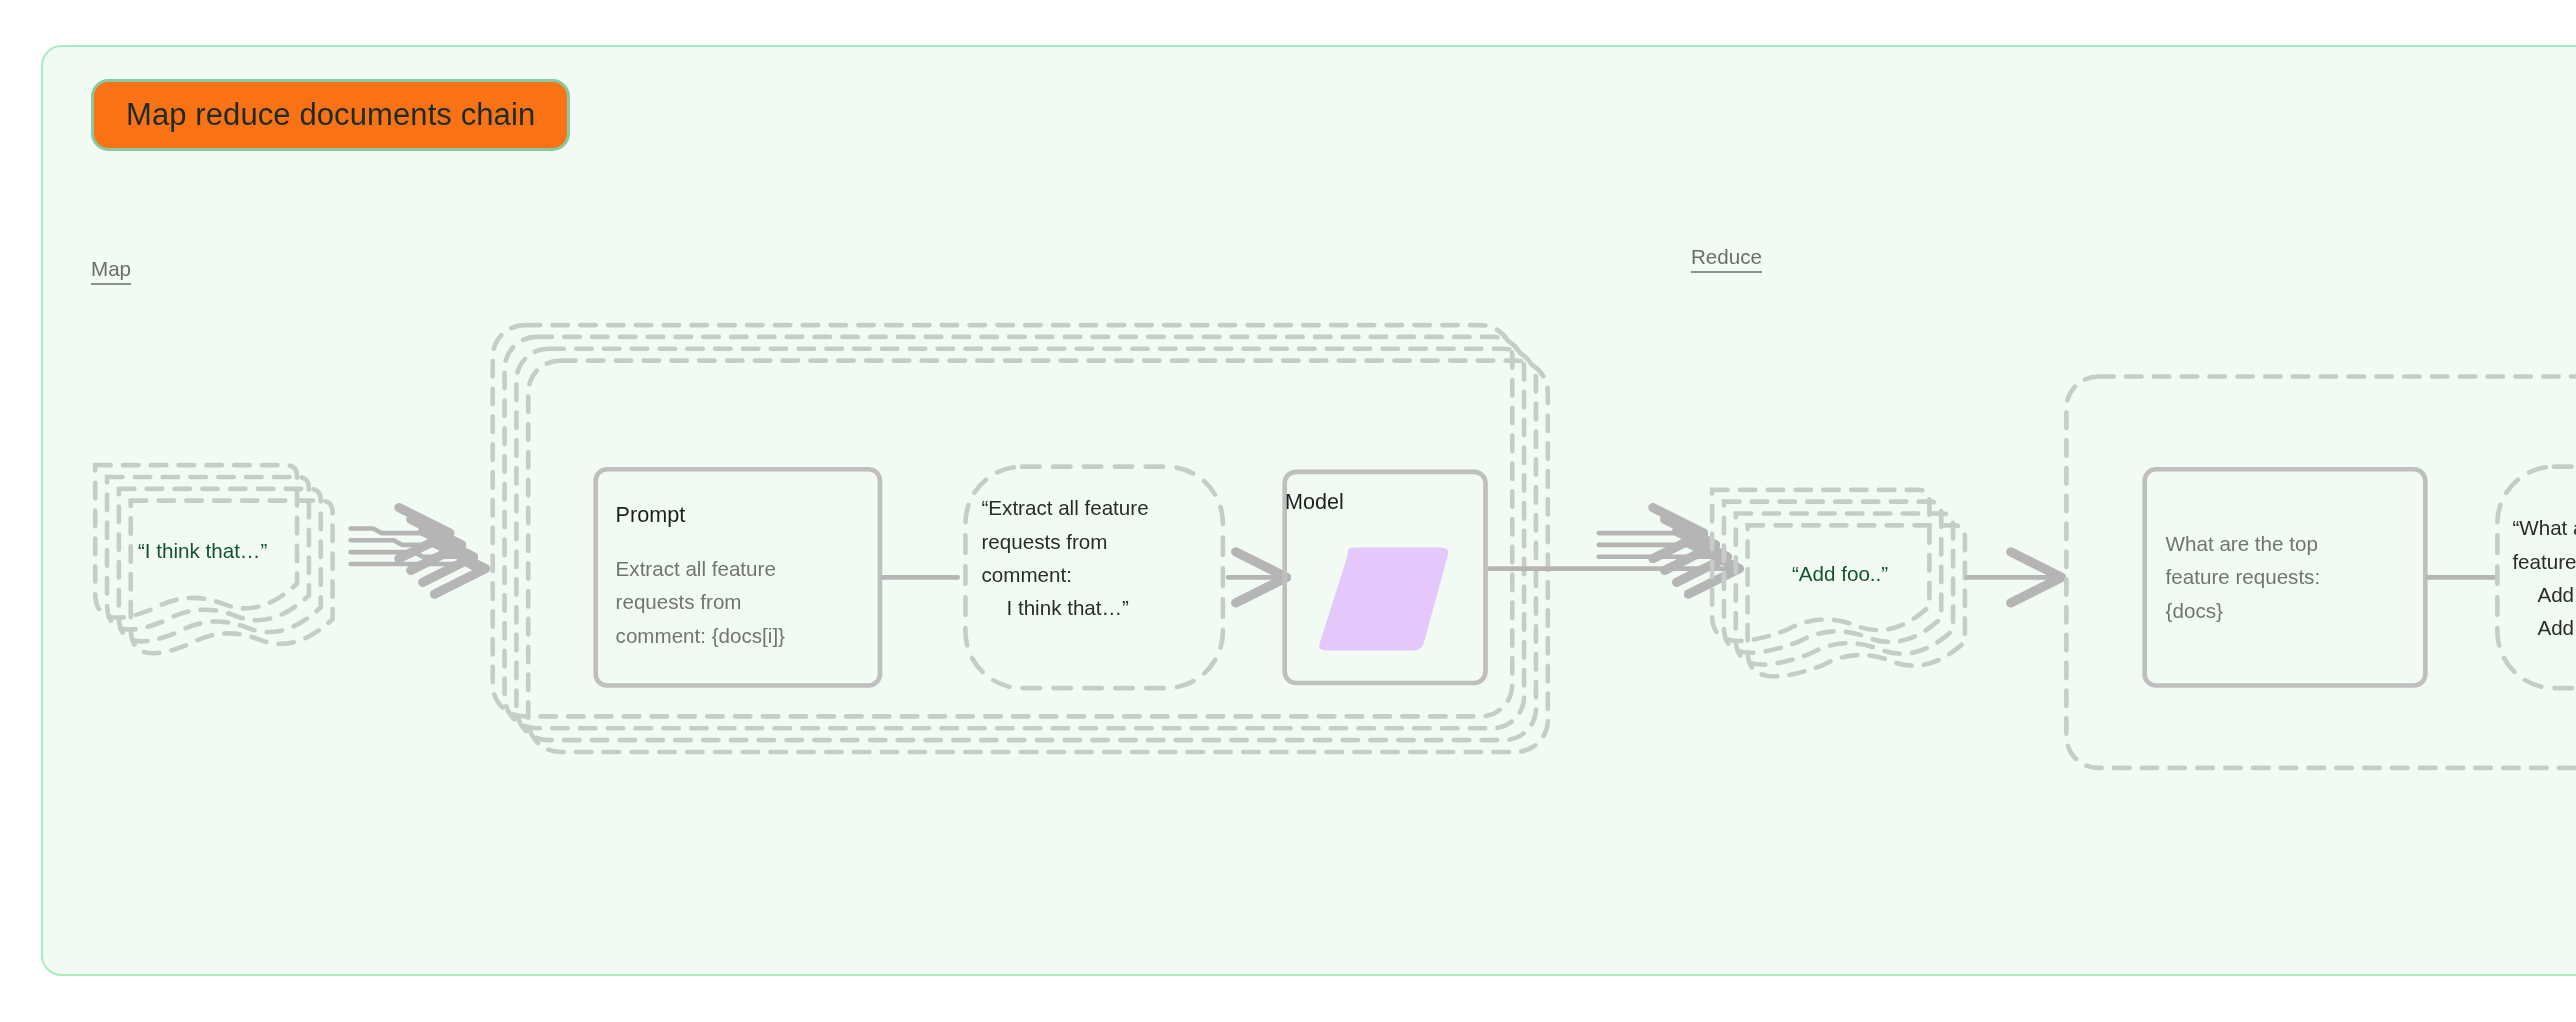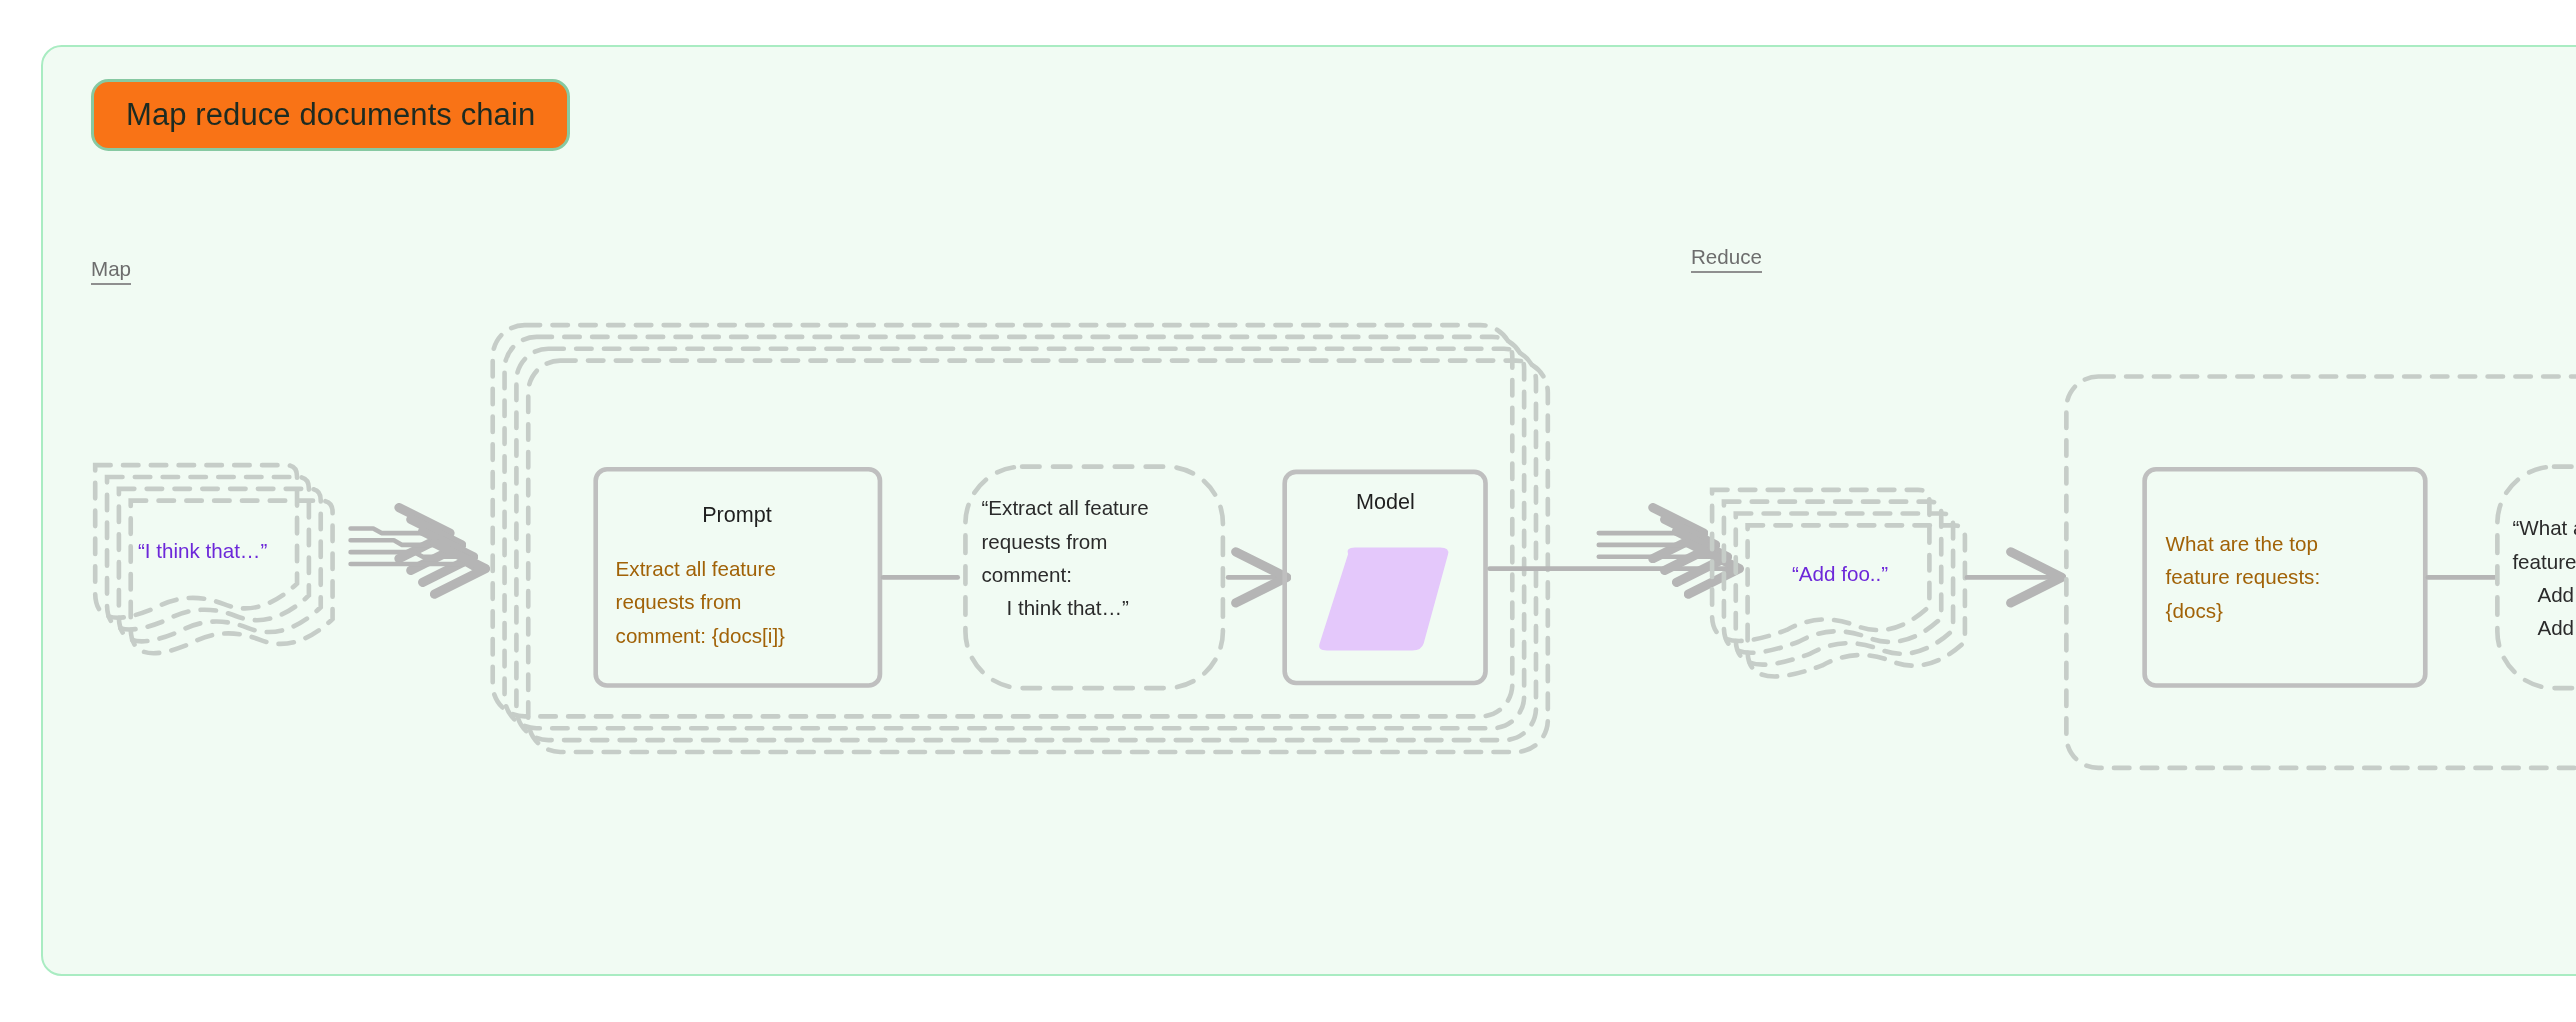--- a/index.html
+++ b/index.html
@@ -71,40 +71,39 @@
 
   
   .ovl {
     position: absolute;
     box-sizing: border-box;
     display: flex;
     flex-direction: column;
     justify-content: center;
   }
   .ttl {
-    text-align: center;
     font-size: 21.6px;
     color: #1f1f1f;
   }
   .body-gray {
     font-size: 20.6px;
-    color: #a16207;
+    color: #737373;
     line-height: 1.62;
   }
   .body-dark {
     font-size: 20.6px;
     color: #2b2b2b;
     line-height: 1.62;
   }
   .nowrapline { white-space: nowrap; }
   .indent { padding-left: 25px; }
   .doc-label {
     position: absolute;
     font-size: 20.6px;
-    color: #6d28d9;
+    color: #14532d;
     white-space: nowrap;
   }
 </style>
 </head>
 <body>
 
 <div id="panel">
 
   <div id="title-badge">
     <span class="txt">Map reduce documents chain</span>

